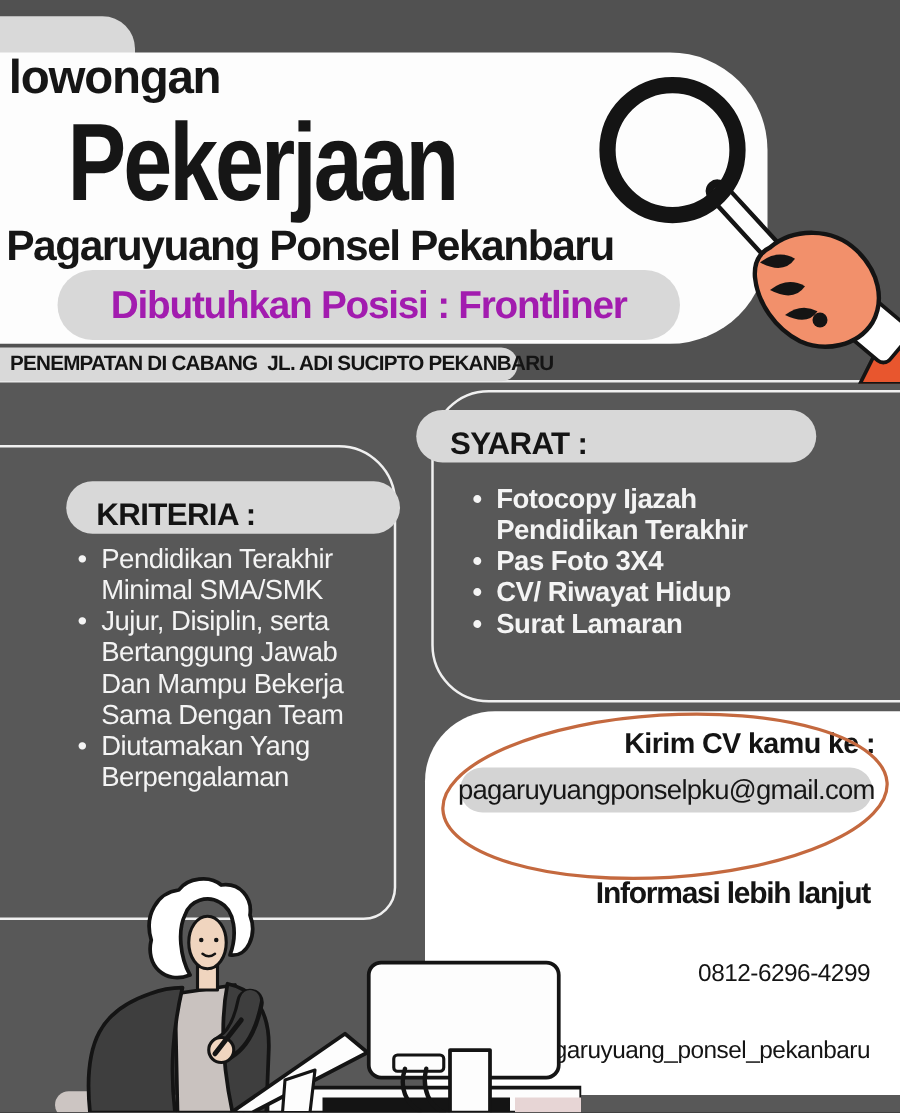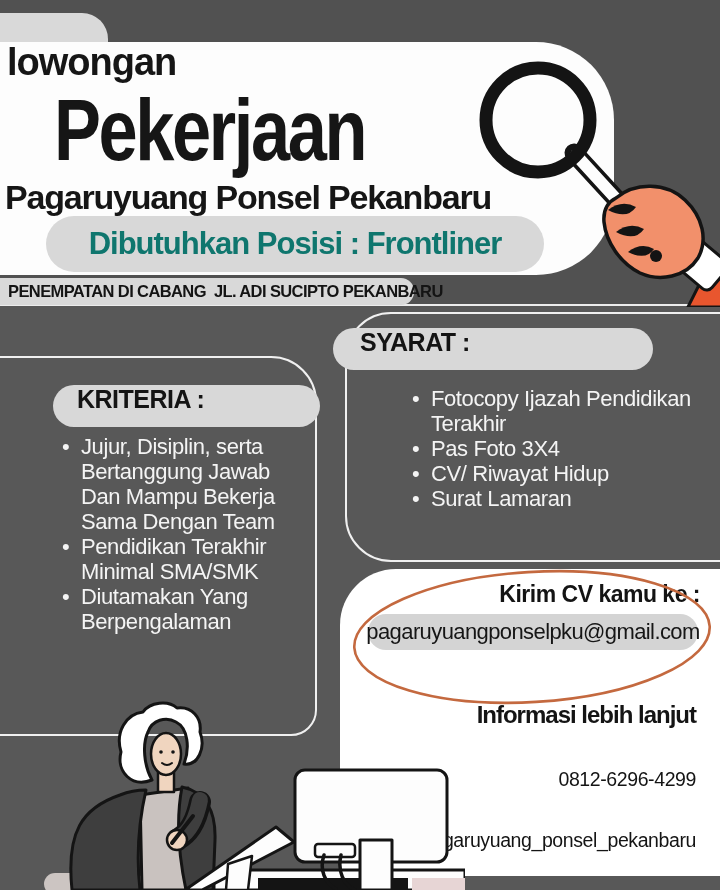--- a/index.html
+++ b/index.html
@@ -12,40 +12,40 @@
   
   .bg-top{position:absolute;left:0;top:0;width:720px;height:304px;background:#515151;}
   .divider-line{position:absolute;left:0;top:304px;width:720px;height:2px;background:#ececec;z-index:1;}
 
   
   .top-tab{position:absolute;left:0;top:13px;width:108px;height:42px;background:#d9d9d9;border-radius:0 26px 0 0;z-index:1;}
   .header-card{position:absolute;left:0;top:42px;width:614px;height:233px;background:#fdfdfd;border-radius:0 78px 78px 0;color:#161616;z-index:2;}
   .hl1{position:absolute;left:7px;top:0px;font-size:38px;font-weight:bold;letter-spacing:-1px;line-height:1.1;}
   .hl2{position:absolute;left:54px;top:42px;font-size:88px;font-weight:bold;letter-spacing:-3px;line-height:1.05;transform:scaleX(.8);transform-origin:0 0;white-space:nowrap;}
   .hl3{position:absolute;left:5px;top:138px;font-size:34px;font-weight:bold;letter-spacing:-1.2px;line-height:1.05;white-space:nowrap;}
-  .position-pill{position:absolute;left:46px;top:174px;width:498px;height:56px;background:#d8d8d8;border-radius:30px;display:flex;align-items:center;justify-content:center;font-size:31px;font-weight:bold;letter-spacing:-1px;color:#0f766e;}
+  .position-pill{position:absolute;left:46px;top:174px;width:498px;height:56px;background:#d8d8d8;border-radius:30px;display:flex;align-items:center;justify-content:center;font-size:31px;font-weight:bold;letter-spacing:-1px;color:#a21caf;}
 
   .penempatan-bar{position:absolute;left:0;top:278px;width:414px;height:27px;background:#d9d9d9;border-radius:0 13px 13px 0;display:flex;align-items:center;box-sizing:border-box;padding-left:8px;font-size:16.5px;font-weight:bold;letter-spacing:-0.6px;color:#141414;white-space:pre;z-index:2;}
 
   
   .outline{position:absolute;border:2px solid #f0f0f0;z-index:0;}
   .outline-left{left:-40px;top:356px;width:353px;height:376px;border-radius:0 46px 26px 0;}
   .outline-right{left:345px;top:312px;width:400px;height:246px;border-radius:46px 0 0 46px;}
 
   
-  .heading-pill{position:absolute;background:#d8d8d8;border-radius:24px;display:flex;align-items:flex-start;font-weight:bold;color:#141414;font-size:25px;letter-spacing:-0.5px;box-sizing:border-box;z-index:2;}
+  .heading-pill{position:absolute;background:#d8d8d8;border-radius:24px;display:flex;align-items:flex-end;font-weight:bold;color:#141414;font-size:25px;letter-spacing:-0.5px;box-sizing:border-box;z-index:2;}
   .kriteria-pill{left:53px;top:385px;width:267px;height:42px;padding-left:24px;}
   .syarat-pill{left:333px;top:328px;width:320px;height:42px;padding-left:27px;}
 
   
   .bullet-list{position:absolute;margin:0;padding:0;list-style:none;color:#f4f4f4;font-size:22px;line-height:25px;letter-spacing:-0.4px;z-index:2;}
   .bullet-list li{padding-left:19px;text-indent:-19px;}
   .bullet-list li::before{content:"\2022";display:inline-block;width:19px;text-indent:0;}
   .kriteria-list{left:62px;top:434px;width:252px;}
-  .syarat-list{left:412px;top:386px;width:292px;}
+  .syarat-list{left:378px;top:386px;width:292px;font-weight:bold;}
 
   
   .cv-card{position:absolute;left:340px;top:569px;width:380px;height:307px;background:#ffffff;border-radius:56px 0 0 0;color:#141414;z-index:2;}
   .cv-label{position:absolute;right:20px;top:12px;font-size:23px;font-weight:bold;letter-spacing:-0.5px;}
   .email-pill{position:absolute;left:28px;right:22px;top:45px;height:36px;background:#d4d4d4;border-radius:19px;display:flex;align-items:center;justify-content:center;font-size:22px;letter-spacing:-0.6px;color:#161616;}
   .contact{position:absolute;right:24px;top:132px;text-align:right;}
   .contact-heading{font-size:24px;font-weight:bold;letter-spacing:-1px;margin-bottom:5px;}
   .contact-line{font-size:19.5px;line-height:22px;letter-spacing:-0.4px;margin-top:39px;}
 
   .ellipse-svg{position:absolute;left:340px;top:552px;width:380px;height:170px;z-index:3;}
@@ -92,22 +92,22 @@
     <span>PENEMPATAN DI CABANG  JL. ADI SUCIPTO PEKANBARU</span>
   </div>
 
   <div class="outline outline-left"></div>
   <div class="outline outline-right"></div>
 
   <div class="heading-pill kriteria-pill">
     <span>KRITERIA :</span>
   </div>
   <ul class="bullet-list kriteria-list">
+    <li>Pendidikan Terakhir Minimal SMA/SMK</li>
     <li>Jujur, Disiplin, serta Bertanggung Jawab Dan Mampu Bekerja Sama Dengan Team</li>
-    <li>Pendidikan Terakhir Minimal SMA/SMK</li>
     <li>Diutamakan Yang Berpengalaman</li>
   </ul>
 
   <div class="heading-pill syarat-pill">
     <span>SYARAT :</span>
   </div>
   <ul class="bullet-list syarat-list">
     <li>Fotocopy Ijazah Pendidikan Terakhir</li>
     <li>Pas Foto 3X4</li>
     <li>CV/ Riwayat Hidup</li>

